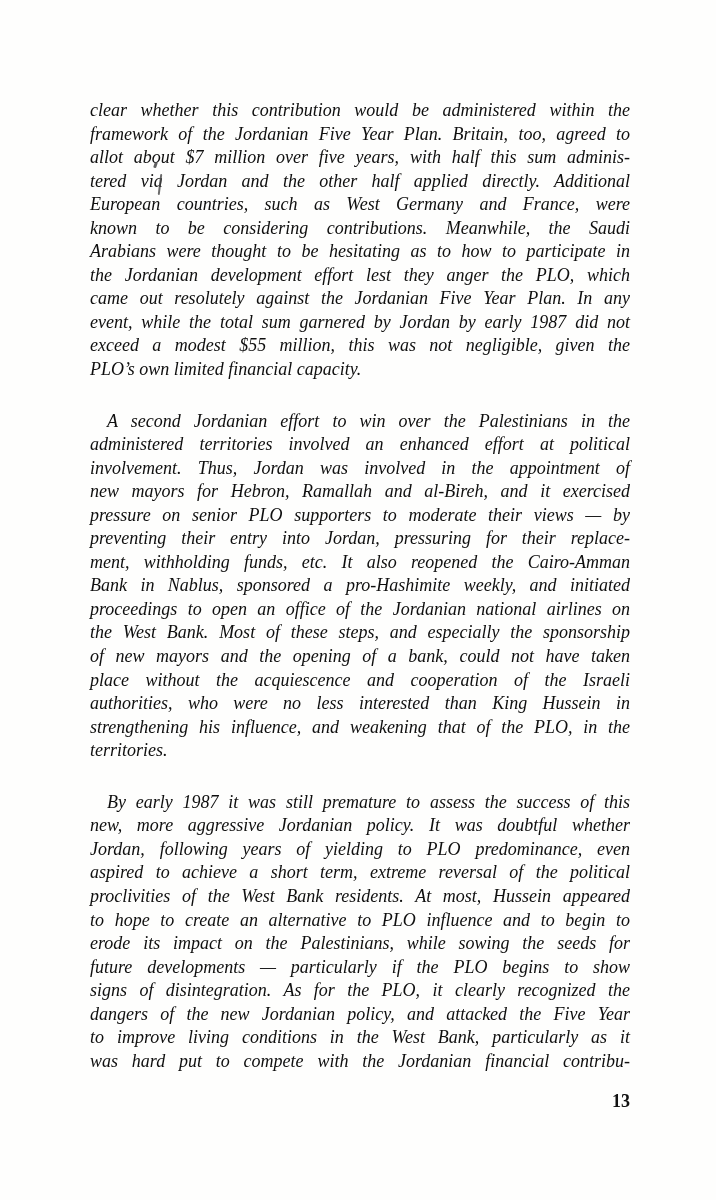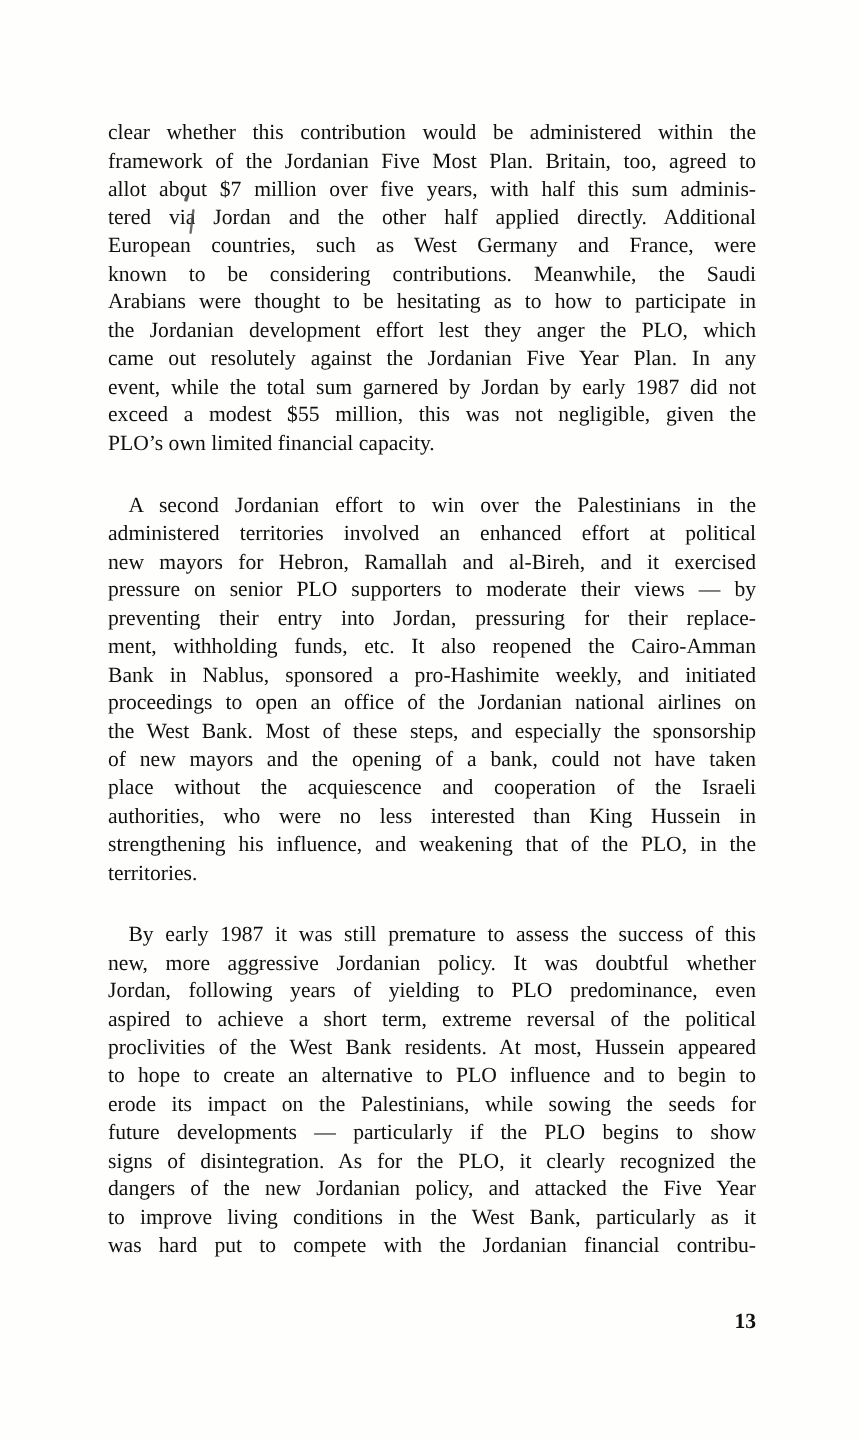--- a/index.html
+++ b/index.html
@@ -16,20 +16,21 @@
     font-family: "Liberation Serif", "DejaVu Serif", serif;
     color: #0f0f0f;
   }
   .text-block {
     position: absolute;
     left: 90px;
     top: 99px;
     width: 540px;
     font-size: 18px;
     line-height: 23.55px;
+    font-style: italic;
   }
   .para {
     margin: 0;
     padding: 0;
   }
   .line {
     text-align: justify;
     text-align-last: justify;
     white-space: normal;
     overflow: visible;
@@ -76,36 +77,37 @@
 </style>
 </head>
 <body>
 
 <div class="page">
 
   <div class="text-block">
 
     <div class="para">
       <div class="line">clear whether this contribution would be administered within the</div>
-      <div class="line">framework of the Jordanian Five Most Plan. Britain, too, agreed to</div>
+      <div class="line">framework of the Jordanian Five Year Plan. Britain, too, agreed to</div>
       <div class="line">allot about $7 million over five years, with half this sum adminis-</div>
       <div class="line">tered via Jordan and the other half applied directly. Additional</div>
       <div class="line">European countries, such as West Germany and France, were</div>
       <div class="line">known to be considering contributions. Meanwhile, the Saudi</div>
       <div class="line">Arabians were thought to be hesitating as to how to participate in</div>
       <div class="line">the Jordanian development effort lest they anger the PLO, which</div>
       <div class="line">came out resolutely against the Jordanian Five Year Plan. In any</div>
       <div class="line">event, while the total sum garnered by Jordan by early 1987 did not</div>
       <div class="line">exceed a modest $55 million, this was not negligible, given the</div>
       <div class="line para-end">PLO’s own limited financial capacity.</div>
     </div>
 
     <div class="para">
       <div class="line indent">A second Jordanian effort to win over the Palestinians in the</div>
       <div class="line">administered territories involved an enhanced effort at political</div>
+      <div class="line">involvement. Thus, Jordan was involved in the appointment of</div>
       <div class="line">new mayors for Hebron, Ramallah and al-Bireh, and it exercised</div>
       <div class="line">pressure on senior PLO supporters to moderate their views — by</div>
       <div class="line">preventing their entry into Jordan, pressuring for their replace-</div>
       <div class="line">ment, withholding funds, etc. It also reopened the Cairo-Amman</div>
       <div class="line">Bank in Nablus, sponsored a pro-Hashimite weekly, and initiated</div>
       <div class="line">proceedings to open an office of the Jordanian national airlines on</div>
       <div class="line">the West Bank. Most of these steps, and especially the sponsorship</div>
       <div class="line">of new mayors and the opening of a bank, could not have taken</div>
       <div class="line">place without the acquiescence and cooperation of the Israeli</div>
       <div class="line">authorities, who were no less interested than King Hussein in</div>

